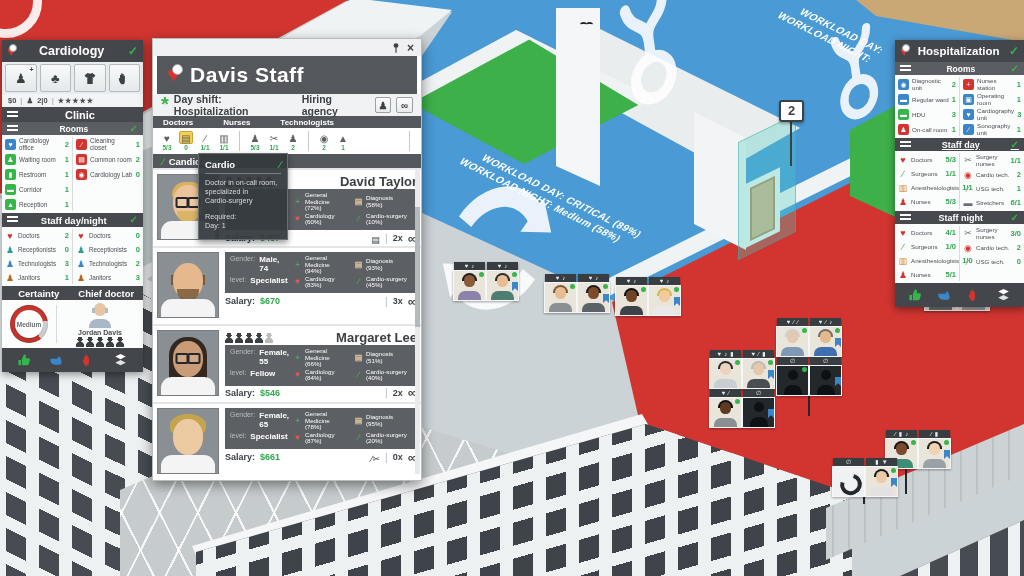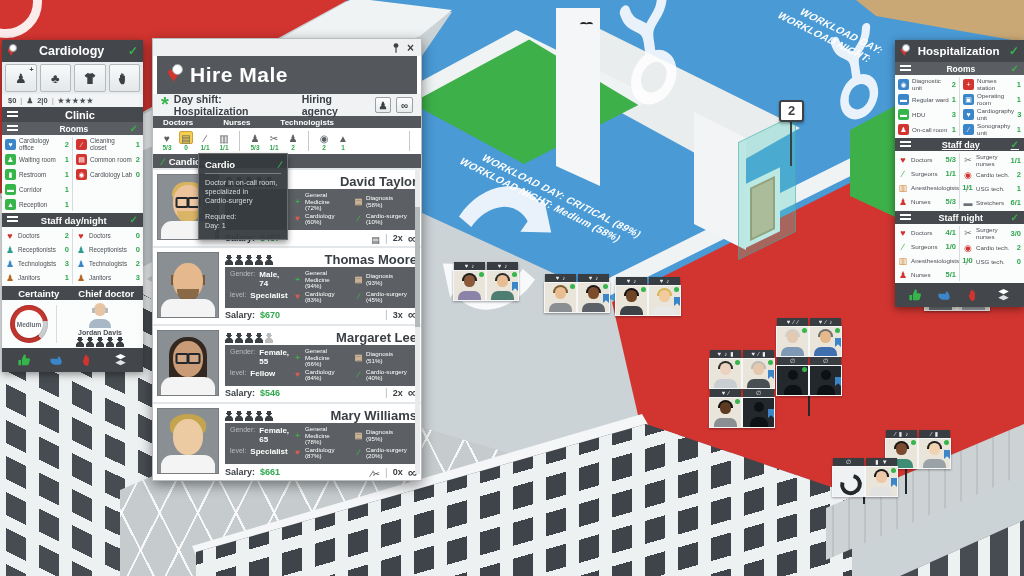--- a/index.html
+++ b/index.html
@@ -931,21 +931,21 @@
   <div class="dlg">
     <div class="dstrip">
       <svg width="8" height="12" viewBox="0 0 10 14">
           <circle cx="5" cy="4" r="3" fill="#3c4146"></circle>
           <path d="M5 7v6" stroke="#3c4146" stroke-width="1.5"></path>
         </svg>
       <span class="dclose">×</span>
     </div>
     <div class="dheader">
       <span class="hgear">♥</span>
-      <span class="dtitle">Hire Male</span>
+      <span class="dtitle">Davis Staff</span>
     </div>
     <div class="dshift">
       <span class="sunicon">*</span>
       <span class="lab">Day shift: Hospitalization</span>
       <span class="agency">Hiring agency</span>
       <span class="mini-btn">♟</span>
       <span class="mini-btn">∞</span>
     </div>
     <div class="dtabs">
 
@@ -1072,31 +1072,20 @@
     </div>
 
     <div class="card">
       <div class="cport bf hs-bald" style="--skin: #e5b88e; --hair: #7a5a3a; --shirt: #f4f4f4;">
         <i class="hair"></i>
           <i class="head"></i>
           <i class="beard"></i>
           <i class="shoulders"></i>
       </div>
       <div class="cmain">
-        <div class="crow1">
-          <div class="persons">
-
-          <i class="person" style="--op: 1;"></i>
-              <i class="person" style="--op: 1;"></i>
-              <i class="person" style="--op: 1;"></i>
-              <i class="person" style="--op: 1;"></i>
-              <i class="person" style="--op: 1;"></i>
-            </div>
-          <span class="cname">Thomas Moore</span>
-        </div>
         <div class="cinfo">
           <div class="cgl">
             <div>
                 <span class="glab">Gender:</span>
                 <span class="gval">Male, 74</span>
               </div>
             <div>
                 <span class="glab">level:</span>
                 <span class="gval">Specialist</span>
               </div>
@@ -1199,31 +1188,20 @@
       </div>
     </div>
 
     <div class="card">
       <div class="cport bf hs-curly" style="--skin: #eccaa2; --hair: #c5a44e; --shirt: #f4f4f4;">
         <i class="hair"></i>
           <i class="head"></i>
           <i class="shoulders"></i>
       </div>
       <div class="cmain">
-        <div class="crow1">
-          <div class="persons">
-
-          <i class="person" style="--op: 1;"></i>
-              <i class="person" style="--op: 1;"></i>
-              <i class="person" style="--op: 1;"></i>
-              <i class="person" style="--op: 1;"></i>
-              <i class="person" style="--op: 1;"></i>
-            </div>
-          <span class="cname">Mary Williams</span>
-        </div>
         <div class="cinfo">
           <div class="cgl">
             <div>
                 <span class="glab">Gender:</span>
                 <span class="gval">Female, 65</span>
               </div>
             <div>
                 <span class="glab">level:</span>
                 <span class="gval">Specialist</span>
               </div>

